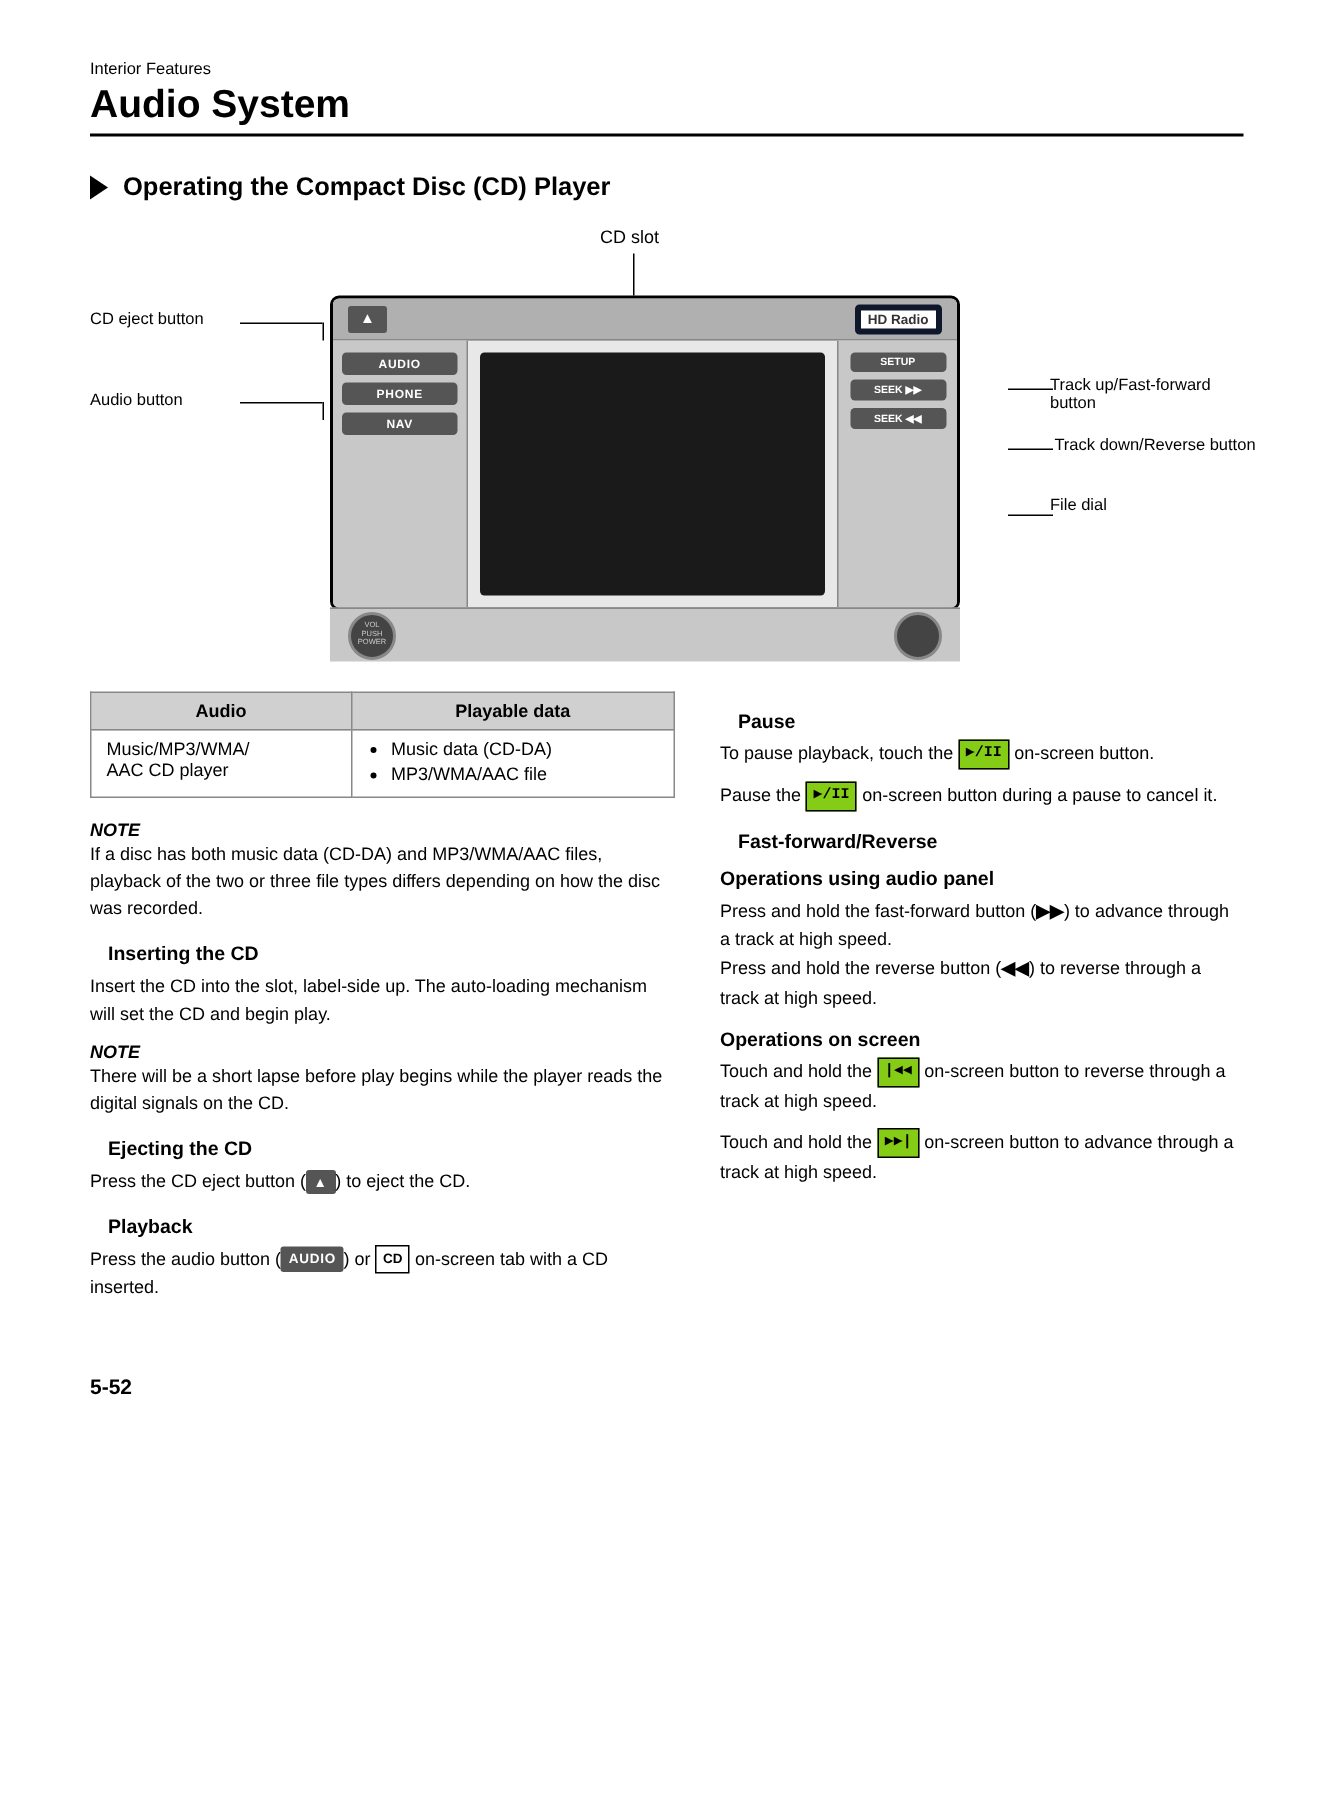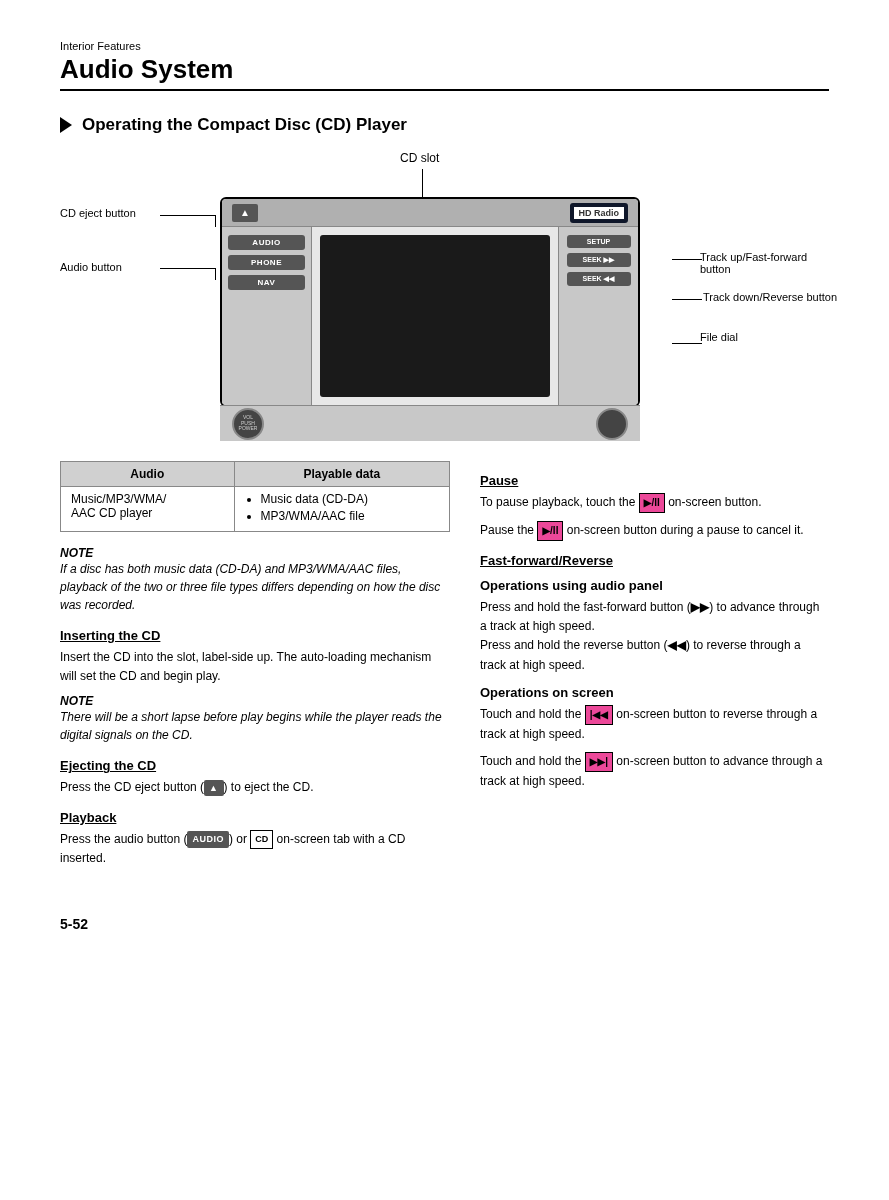--- a/index.html
+++ b/index.html
@@ -312,29 +312,27 @@
     }
     .note-block {
       margin-bottom: 14px;
     }
     .note-title {
       font-weight: bold;
       font-style: italic;
       font-size: 12px;
     }
     .note-text {
-      font-style: italic;
       font-size: 12px;
       line-height: 1.5;
     }
     .subsection-heading {
       font-size: 13px;
       font-weight: bold;
-      text-decoration: underline;
-      margin: 12px 0 5px 0;
+      margin: 12px 0 5px 12px;
     }
     .subsection-heading-bold {
       font-size: 13px;
       font-weight: bold;
       margin: 10px 0 5px 0;
     }
     .body-text {
       font-size: 12px;
       line-height: 1.6;
       margin-bottom: 8px;
@@ -350,21 +348,22 @@
       vertical-align: middle;
       letter-spacing: 0.5px;
     }
     .inline-box {
       display: inline-block;
       border: 1px solid #000;
       font-size: 10px;
       font-weight: bold;
       padding: 1px 4px;
       vertical-align: middle;
-      background: #ec4899;
+      background: #84cc16;
+      font-family: Liberation Mono, monospace;
     }
     .inline-cd-box {
       display: inline-block;
       border: 1px solid #000;
       font-size: 9px;
       font-weight: bold;
       padding: 1px 4px;
       vertical-align: middle;
       background: #fff;
     }

